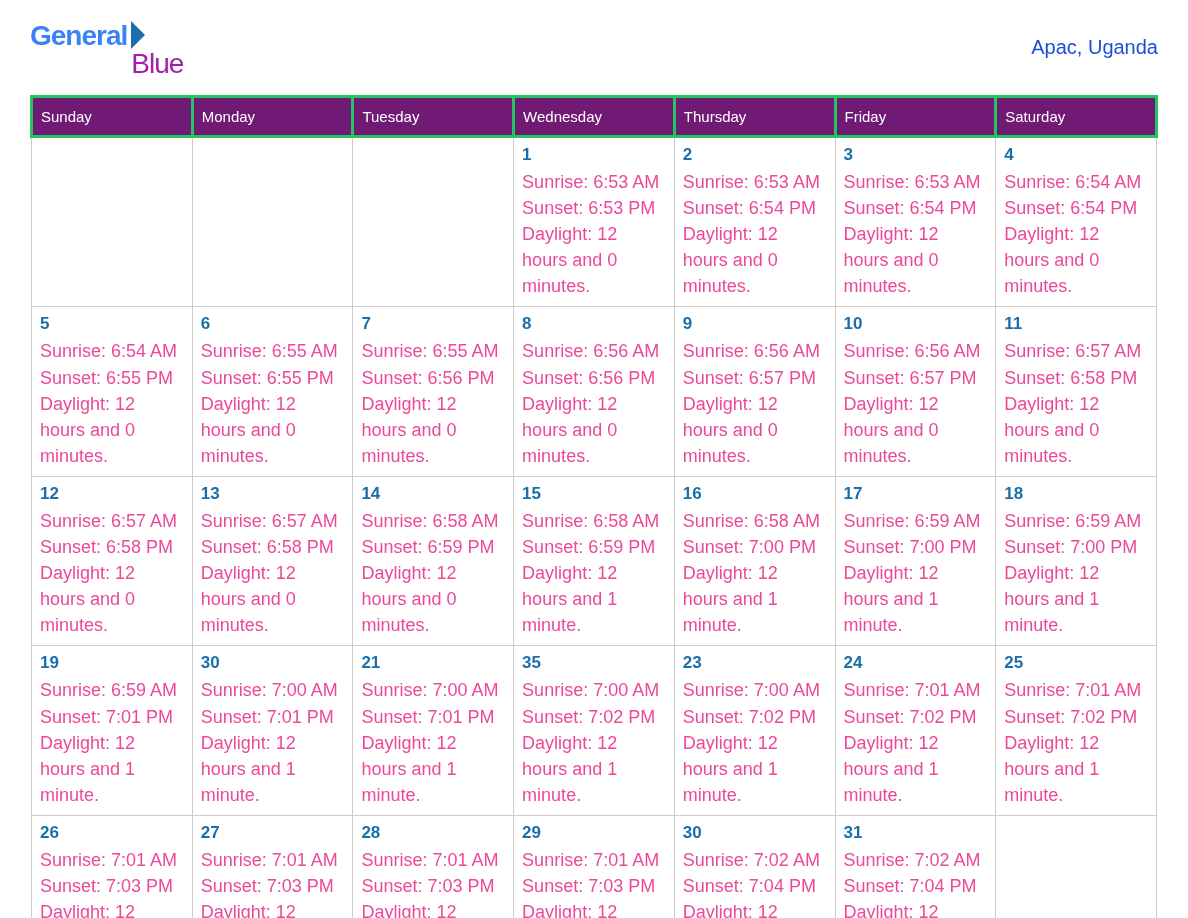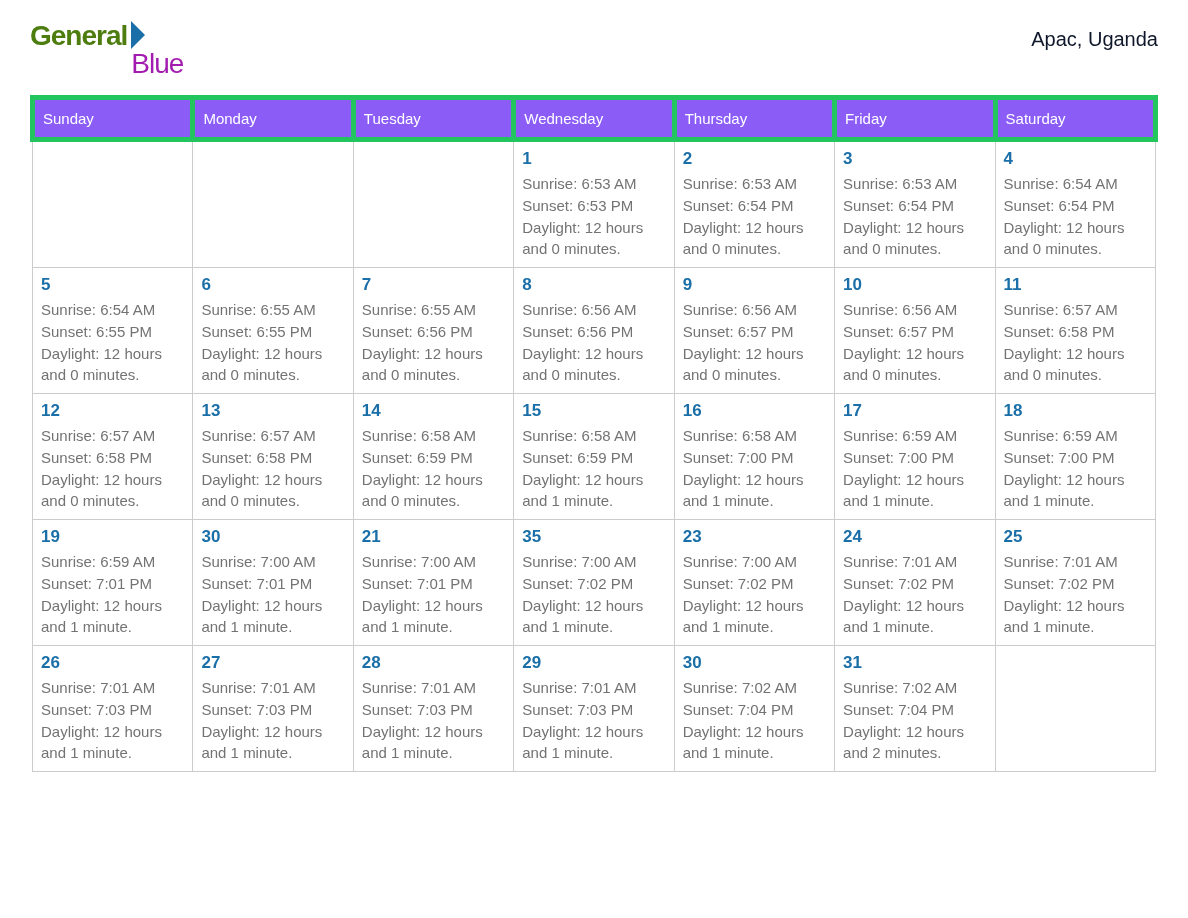--- a/index.html
+++ b/index.html
@@ -21,21 +21,21 @@
       flex-direction: column;
       align-items: flex-start;
     }
     .logo-top {
       display: flex;
       align-items: center;
     }
     .logo-general {
       font-size: 28px;
       font-weight: bold;
-      color: #4d7c0f;
+      color: #3b82f6;
       letter-spacing: -1px;
     }
     .logo-arrow {
       width: 0;
       height: 0;
       border-left: 14px solid #1a6fa8;
       border-top: 14px solid transparent;
       border-bottom: 14px solid transparent;
       margin-left: 4px;
       margin-top: -2px;
@@ -50,54 +50,54 @@
     .title-section {
       text-align: right;
     }
     .month-title {
       font-size: 52px;
       font-weight: normal;
       color: #222;
     }
     .location {
       font-size: 20px;
-      color: #0f172a;
-      margin-top: 8px;
+      color: #1d4ed8;
+      margin-top: 16px;
     }
     .calendar {
       width: 100%;
       border-collapse: collapse;
       margin-top: 15px;
     }
     .calendar th {
-      background-color: #8b5cf6;
+      background-color: #701a75;
       color: #fff;
       font-size: 15px;
       font-weight: normal;
       padding: 10px 8px;
       text-align: left;
-      border: 5px solid #22c55e;
+      border: 3px solid #22c55e;
     }
     .calendar td {
       vertical-align: top;
       border: 1px solid #ccc;
       padding: 7px 8px;
       width: 14.28%;
       min-height: 110px;
       height: 110px;
     }
     .day-number {
       font-size: 17px;
       color: #1a6fa8;
       font-weight: bold;
       margin-bottom: 4px;
     }
     .day-info {
-      font-size: 15px;
-      color: #737373;
+      font-size: 18px;
+      color: #ec4899;
       line-height: 1.45;
     }
     .empty-cell {
       background: #fff;
     }
     .logo-line2 {
       display: flex;
       align-items: center;
       margin-top: -4px;
     }

